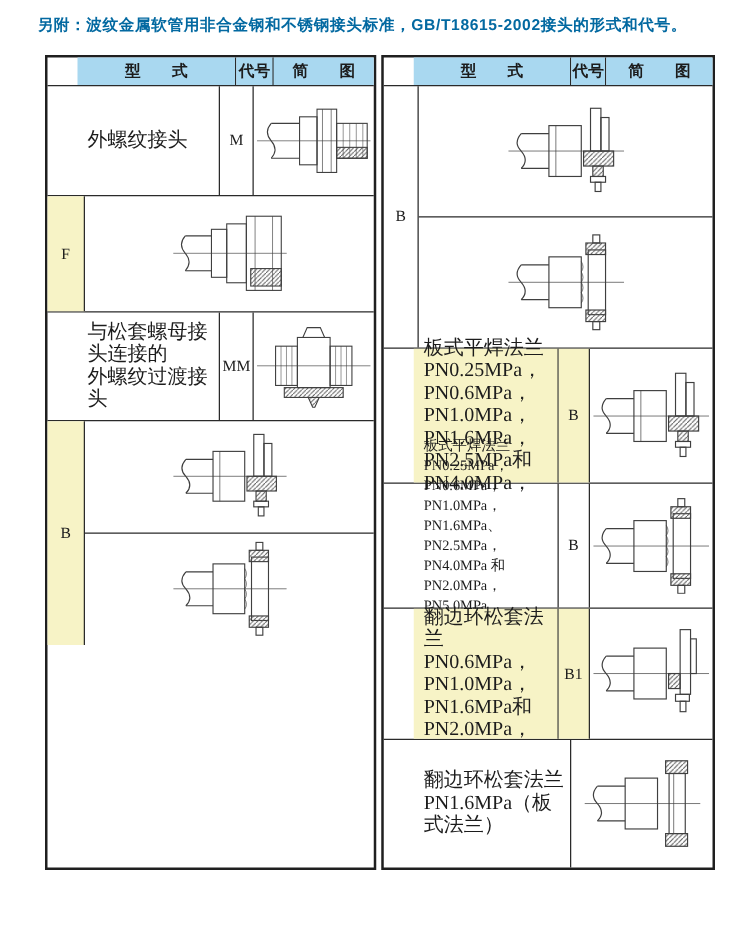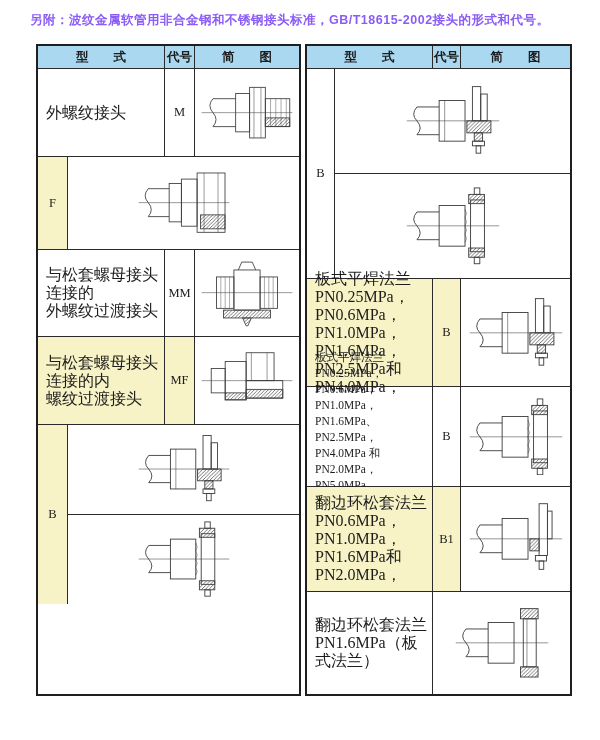--- a/index.html
+++ b/index.html
@@ -3,30 +3,30 @@
 <meta charset="utf-8">
 <style>
   html,body{margin:0;padding:0;}
   body{
     width:600px;height:740px;background:#ffffff;position:relative;
     font-family:"Liberation Serif", serif;color:#1c1c1c;
   }
   .page-title{
     position:absolute;left:30px;top:12px;
     font-family:"Liberation Sans", sans-serif;
-    font-size:12.5px;font-weight:bold;color:#8b5cf6;letter-spacing:0.5px;
+    font-size:12.5px;font-weight:bold;color:#0369a1;letter-spacing:0.5px;
   }
   .tables{position:absolute;left:36px;top:44px;display:flex;gap:4px;}
   .tbl{border:2px solid #1f1f1f;background:#fff;}
   .tbl-left{width:261px;}
   .tbl-right{width:263px;}
   .row{display:flex;border-top:1px solid #2a2a2a;box-sizing:border-box;}
   .row:first-child{border-top:none;}
   .cell{box-sizing:border-box;}
-  .cell.type{border-right:1px solid #2a2a2a;display:flex;align-items:center;padding:2px 4px 2px 8px;}
+  .cell.type{border-right:1px solid #2a2a2a;display:flex;align-items:center;padding:2px 4px 2px 8px;margin-left:24px;}
   .tbl-left .cell.type{width:127px;}
   .tbl-right .cell.type{width:126px;}
   .cell.code{border-right:1px solid #2a2a2a;display:flex;align-items:center;justify-content:center;}
   .tbl-left .cell.code{width:30px;}
   .tbl-right .cell.code{width:28px;}
   .cell.diag{flex:1;display:flex;flex-direction:column;}
   .diag-box{flex:1;display:flex;align-items:center;justify-content:center;}
   .diag-box + .diag-box{border-top:1px solid #2a2a2a;}
   .type span{white-space:pre-line;font-size:16px;line-height:18px;}
   .type.tight span{line-height:16px;font-size:11.5px;}
@@ -211,36 +211,20 @@
         </div>
       <div class="cell diag">
         <div class="diag-box">
           <svg class="d" width="96" viewBox="0 0 110 84">
               <use href="#sym-mm"></use>
             </svg>
         </div>
       </div>
     </div>
 
-    <div class="row" style="height:88px">
-      <div class="cell type hl">
-          <span>与松套螺母接头连接的内
-螺纹过渡接头</span>
-        </div>
-      <div class="cell code hl">
-          <span>MF</span>
-        </div>
-      <div class="cell diag">
-        <div class="diag-box">
-          <svg class="d" width="96" viewBox="0 0 110 84">
-              <use href="#sym-mf"></use>
-            </svg>
-        </div>
-      </div>
-    </div>
 
 
     <div class="row" style="height:180px">
       <div class="cell code hl">
           <span>B</span>
         </div>
       <div class="cell diag">
         <div class="diag-box">
           <svg class="d" width="96" viewBox="0 0 106 84">
               <use href="#sym-fla"></use>

